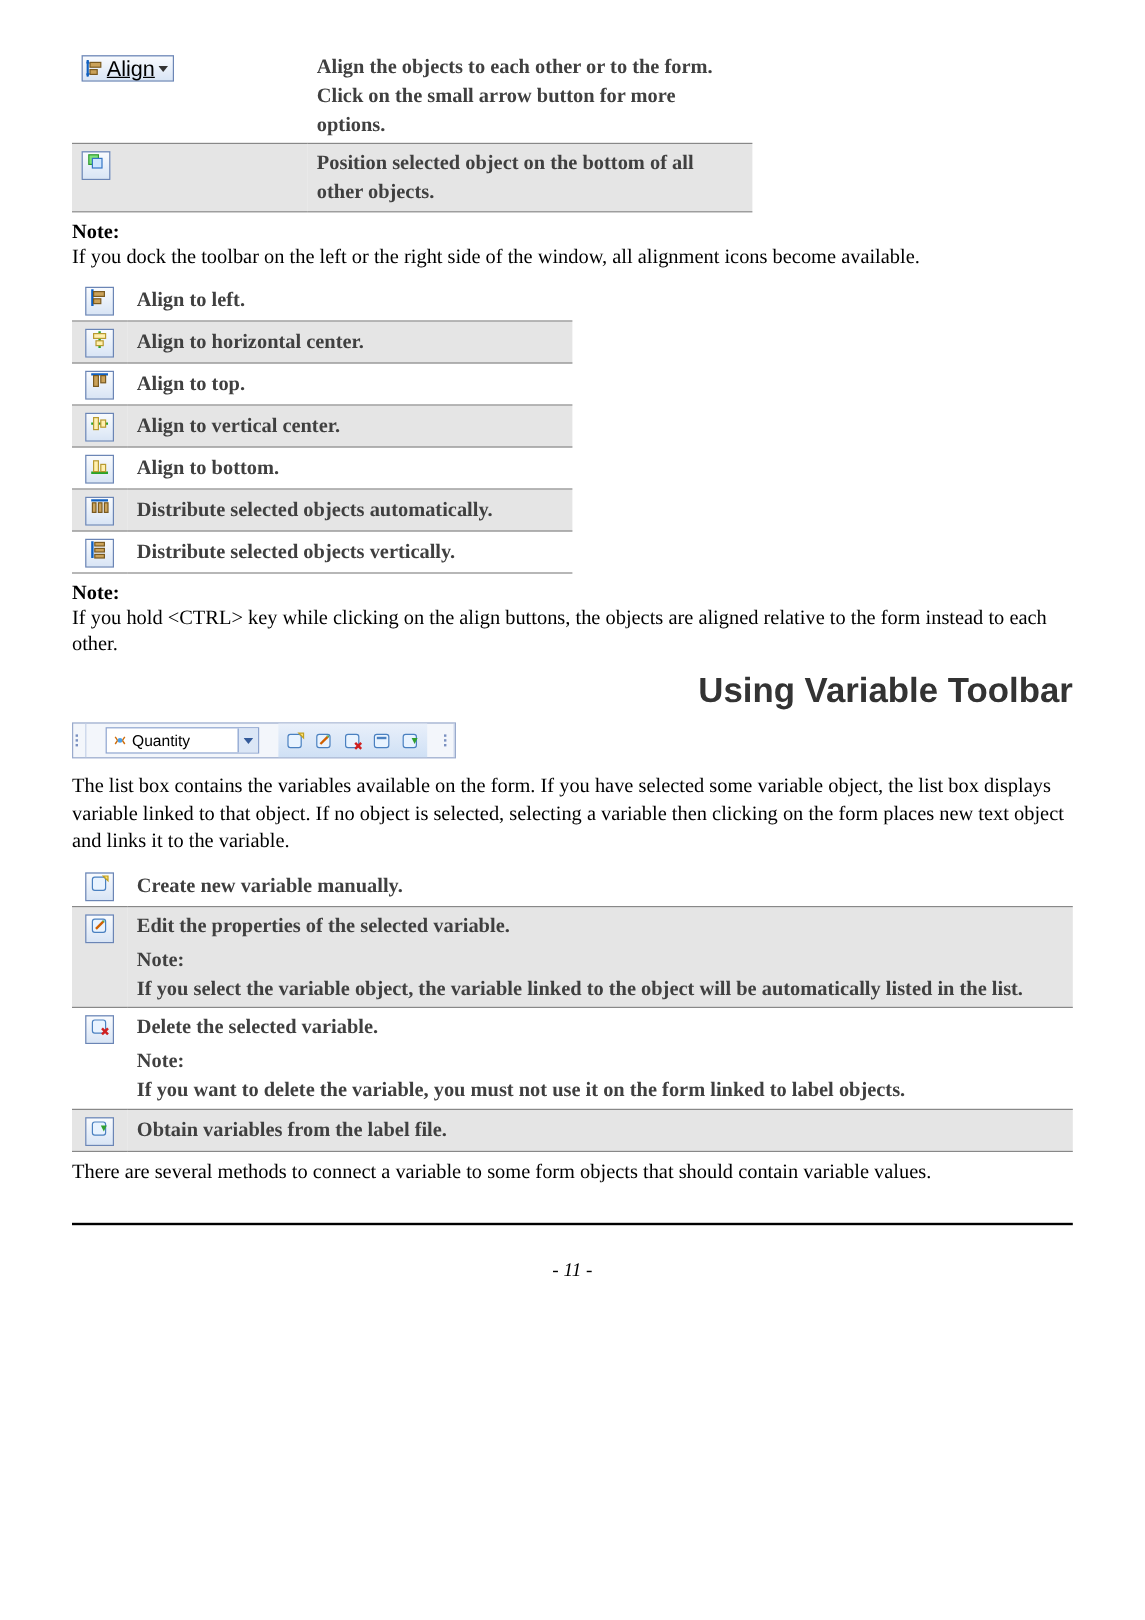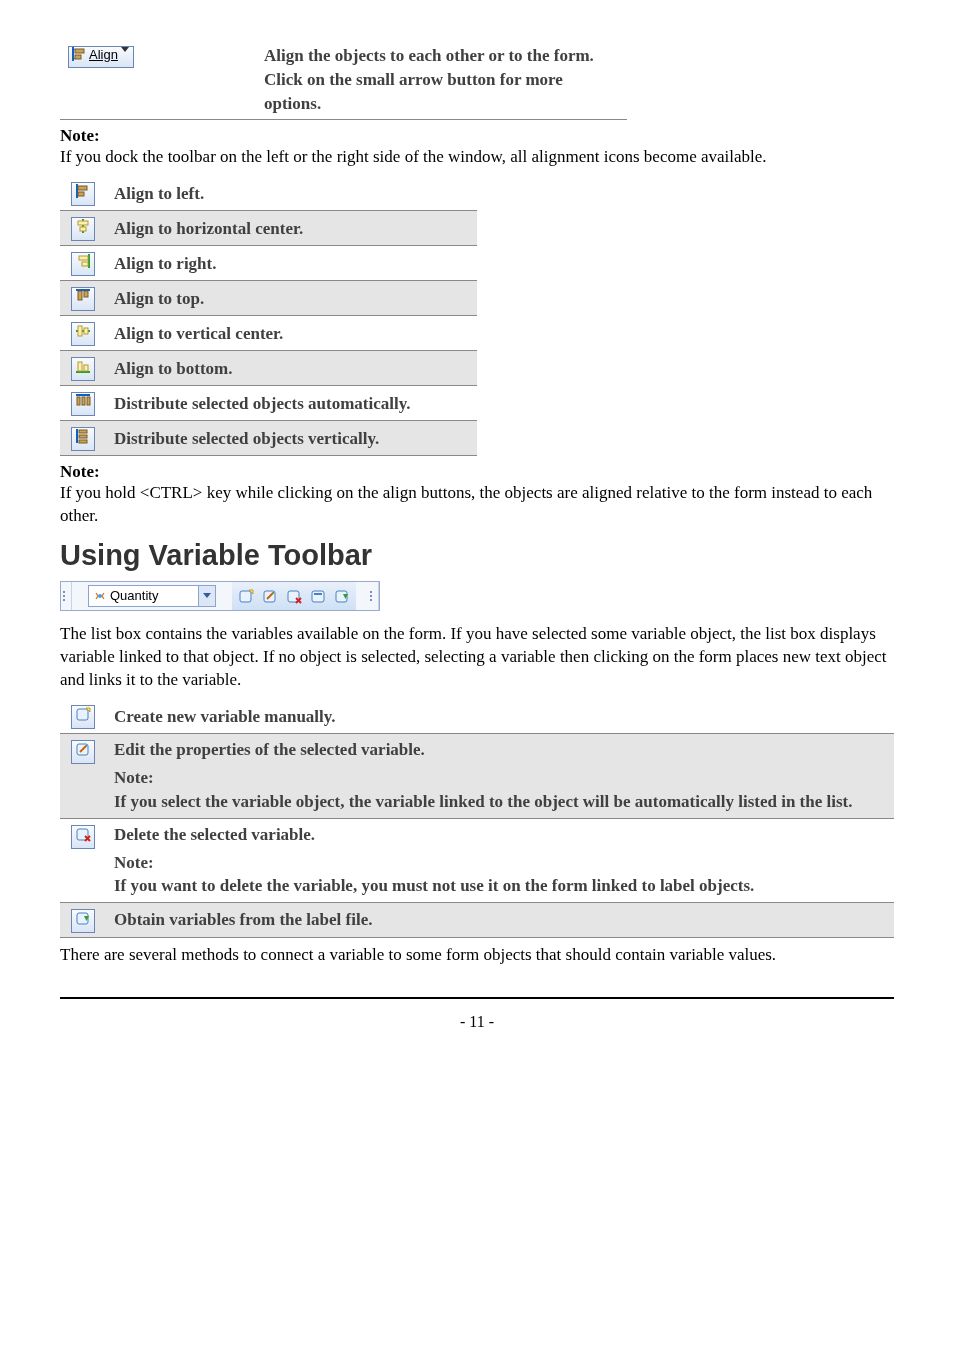--- a/index.html
+++ b/index.html
@@ -63,20 +63,21 @@
     margin-bottom: 8px;
     line-height: 1.3;
   }
   h1.section {
     font-family: Verdana, Arial, sans-serif;
     font-weight: bold;
     font-size: 29px;
     color: #333;
     margin-top: 12px;
     margin-bottom: 6px;
+    text-align: right;
   }
   .body-text {
     line-height: 1.35;
     margin: 6px 0 8px 0;
   }
   .toolbar-strip {
     display: inline-flex;
     align-items: center;
     border: 1px solid #99aacc;
     background: #f3f6fb;
@@ -118,30 +119,30 @@
   .tb-btn {
     width:22px; height:22px; margin:0 1px; display:flex; align-items:center; justify-content:center;
     border-radius:2px;
   }
   .icon-box {
     display:inline-block; width:22px; height:22px; border:1px solid #6b85b5;
     background:linear-gradient(#f9fbfe,#d9e5f5);
     text-align:center; line-height:20px;
   }
   .align-menu {
-    display:inline-flex; border:1px solid #6b85b5;
+    display:inline-flex; align-items:center; border:1px solid #6b85b5;
     background:linear-gradient(#f9fbfe,#d9e5f5); height:20px; padding:0 4px 0 3px; gap:3px;
-    font-size:13px; font-family:Tahoma,Arial,sans-serif;
+    font-size:18px; font-family:Tahoma,Arial,sans-serif;
   }
   .align-menu svg { display:block; }
   .footer-rule {
     border:0; border-top:2px solid #000; margin-top:30px;
   }
   .page-num {
-    text-align:center; margin-top:14px; font-size:16px;
+    text-align:center; margin-top:29px; font-size:16px;font-style:italic;
   }
 </style>
 </head>
 <body>
 
 
 
 
 <table class="first-table">
   <tbody>
@@ -159,20 +160,31 @@
         <svg width="8" height="5" viewBox="0 0 8 5">
               <polygon points="0,0 8,0 4,5" fill="#333"></polygon>
             </svg>
       </span>
     </td>
     <td class="desc-cell">
       <span style="white-space:pre-line">Align the objects to each other or to the form.
 Click on the small arrow button for more options.</span>
     </td>
   </tr>
+  <tr>
+    <td class="wide-icon-cell">
+      <span class="icon-box">
+        <svg width="16" height="16" viewBox="0 0 16 16">
+          <rect x="2" y="2" width="8" height="8" fill="#7fe27a" stroke="#2e9a2e"></rect>
+          <rect x="5" y="5" width="8" height="8" fill="#cfe6ff" stroke="#3575c5"></rect>
+        </svg>
+      </span>
+    </td>
+    <td class="desc-cell">Position selected object on the bottom of all other objects.</td>
+  </tr>
 </tbody>
   </table>
 
 <p class="note-heading">Note:</p>
 <p class="note-body"> If you dock the toolbar on the left or the right side of the window, all alignment icons become available.</p>
 
 
 <table class="second-table">
   <tbody>
       <tr>
@@ -187,30 +199,20 @@
   </tr>
   <tr>
     <td class="icon-cell"><span class="icon-box">
       <svg width="16" height="16" viewBox="0 0 16 16">
               <line x1="8" y1="1" x2="8" y2="15" stroke="#29a329" stroke-width="2"></line>
               <rect x="3" y="3" width="10" height="4" fill="#fff0b0" stroke="#b89a30"></rect>
               <rect x="5" y="9" width="6" height="4" fill="#fff0b0" stroke="#b89a30"></rect>
             </svg>
     </span></td>
     <td class="desc-cell">Align to horizontal center.</td>
-  </tr>
-  <tr>
-    <td class="icon-cell"><span class="icon-box">
-      <svg width="16" height="16" viewBox="0 0 16 16">
-              <line x1="14" y1="1" x2="14" y2="15" stroke="#29a329" stroke-width="2"></line>
-              <rect x="4" y="3" width="9" height="4" fill="#fff0b0" stroke="#b89a30"></rect>
-              <rect x="7" y="9" width="6" height="4" fill="#fff0b0" stroke="#b89a30"></rect>
-            </svg>
-    </span></td>
-    <td class="desc-cell">Align to right.</td>
   </tr>
   <tr>
     <td class="icon-cell"><span class="icon-box">
       <svg width="16" height="16" viewBox="0 0 16 16">
               <line x1="1" y1="2" x2="15" y2="2" stroke="#1060c0" stroke-width="2"></line>
               <rect x="3" y="3" width="4" height="9" fill="#caa25a" stroke="#7a5a20"></rect>
               <rect x="9" y="3" width="4" height="6" fill="#caa25a" stroke="#7a5a20"></rect>
             </svg>
     </span></td>
     <td class="desc-cell">Align to top.</td>

